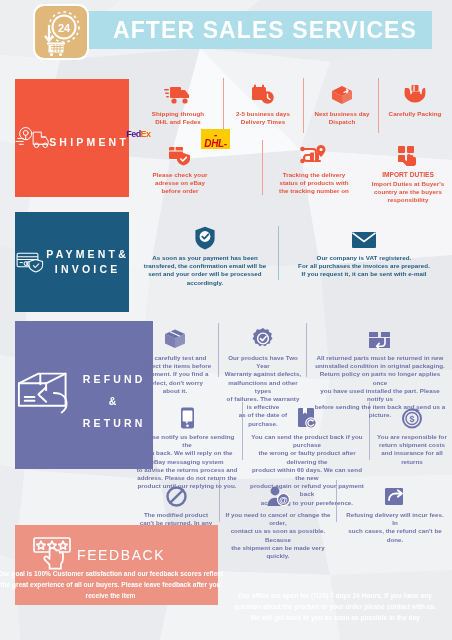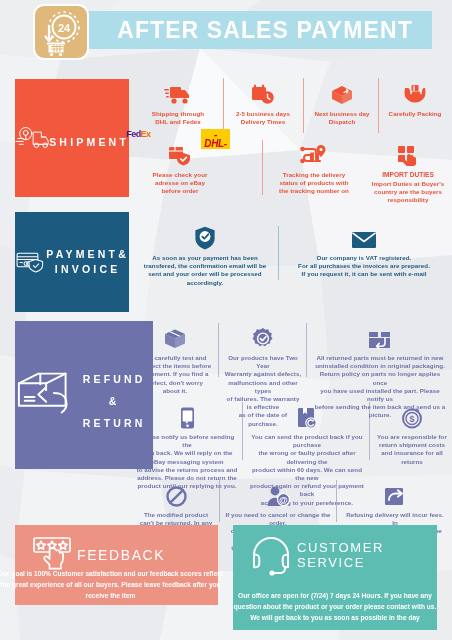--- a/index.html
+++ b/index.html
@@ -158,21 +158,21 @@
           <rect x="12" y="36.5" width="18" height="2"></rect>
           <rect x="13.5" y="39" width="15" height="7.5"></rect>
           <circle cx="16.5" cy="48.5" r="1.6"></circle>
           <circle cx="25.5" cy="48.5" r="1.6"></circle>
         </g>
         <g stroke="#e0b87c" stroke-width="1">
           <path d="M16 40.5 L28 40.5 M16 43 L28 43 M19 39 L19 46 M22 39 L22 46 M25 39 L25 46"></path>
         </g>
       </svg>
     </div>
-    <div class="header-title">AFTER SALES PAYMENT</div>
+    <div class="header-title">AFTER SALES SERVICES</div>
   </div>
 
   <div class="tile t-ship">
     <svg width="70" height="52" viewBox="0 0 70 52">
       <g fill="none" stroke="#ffffff" stroke-width="2" stroke-linecap="round" stroke-linejoin="round">
         <circle cx="22" cy="17" r="12.5"></circle>
         <circle cx="22" cy="15.5" r="5"></circle>
         <path d="M22 20.5 L22 29"></path>
         <path d="M38 14 h16 v10 h9 l5 8 v7 h-30 z"></path>
         <path d="M54 24 h9"></path>
@@ -540,30 +540,15 @@
           <path d="M21 6.2 l1.3 2.7 l2.9 .4 l-2.1 2 l.5 2.9 l-2.6 -1.4 l-2.6 1.4 l.5 -2.9 l-2.1 -2 l2.9 -.4 z"></path>
           <path d="M32 6.2 l1.3 2.7 l2.9 .4 l-2.1 2 l.5 2.9 l-2.6 -1.4 l-2.6 1.4 l.5 -2.9 l-2.1 -2 l2.9 -.4 z"></path>
           <path d="M21 13 c-1.5 0 -2.4 1.1 -2.4 2.4 v8.4 l-2 -1.8 c-1 -.9 -2.4 -.7 -3.1 .3 c-.5 .8 -.3 1.8 .4 2.5 l4.6 4.9 v4 h11.4 v-4.6 c0 0 2.1 -2.3 2.1 -5.3 v-4.3 c0 -1.2 -.9 -2 -2 -2 c-.5 0 -1 .2 -1.3 .5 v-.8 c0 -1.2 -.9 -2 -2 -2 c-.5 0 -1 .2 -1.3 .5 c-.3 -1.2 -1.3 -2.1 -2.4 -2.1 z" fill="#ec9384"></path>
         </g>
       </svg>
       <span class="pan-title">FEEDBACK</span>
     </div>
   </div>
   <div class="pan-body fb-body overflow-text">Our goal is 100% Customer satisfaction and our feedback scores reflect the great experience of all our buyers. Please leave feedback after you receive the item</div>
 
-  <div class="panel pan-cs">
-    <div class="pan-head" style="padding-top:8px;">
-      <svg width="44" height="44" viewBox="0 0 44 44">
-        <g fill="none" stroke="#ffffff" stroke-width="2" stroke-linecap="round" stroke-linejoin="round">
-          <path d="M5 26 v-4 c0 -9.4 7.6 -17 17 -17 c9.4 0 17 7.6 17 17 v4"></path>
-          <path d="M5 22 c0 0 3 -1 4.6 1 c1 1.3 1 8.6 0 10 c-1.3 1.8 -4.6 1 -4.6 1 z"></path>
-          <path d="M39 22 c0 0 -3 -1 -4.6 1 c-1 1.3 -1 8.6 0 10 c1.3 1.8 4.6 1 4.6 1 z"></path>
-          <path d="M36 34 v1.5 c0 2.6 -2.2 4.5 -4.8 4.5 h-5.2"></path>
-        </g>
-        <circle cx="23" cy="40" r="2.6" fill="#ffffff"></circle>
-      </svg>
-      <span class="pan-title two" style="white-space:pre-line; line-height:15px;">CUSTOMER
-SERVICE</span>
-    </div>
-  </div>
   <div class="pan-body cs-body overflow-text">Our office are open for (7/24) 7 days 24 Hours. If you have any question about the product or your order please contact with us. We will get back to you as soon as possible in the day</div>
 
 </div>
 
 </body></html>

